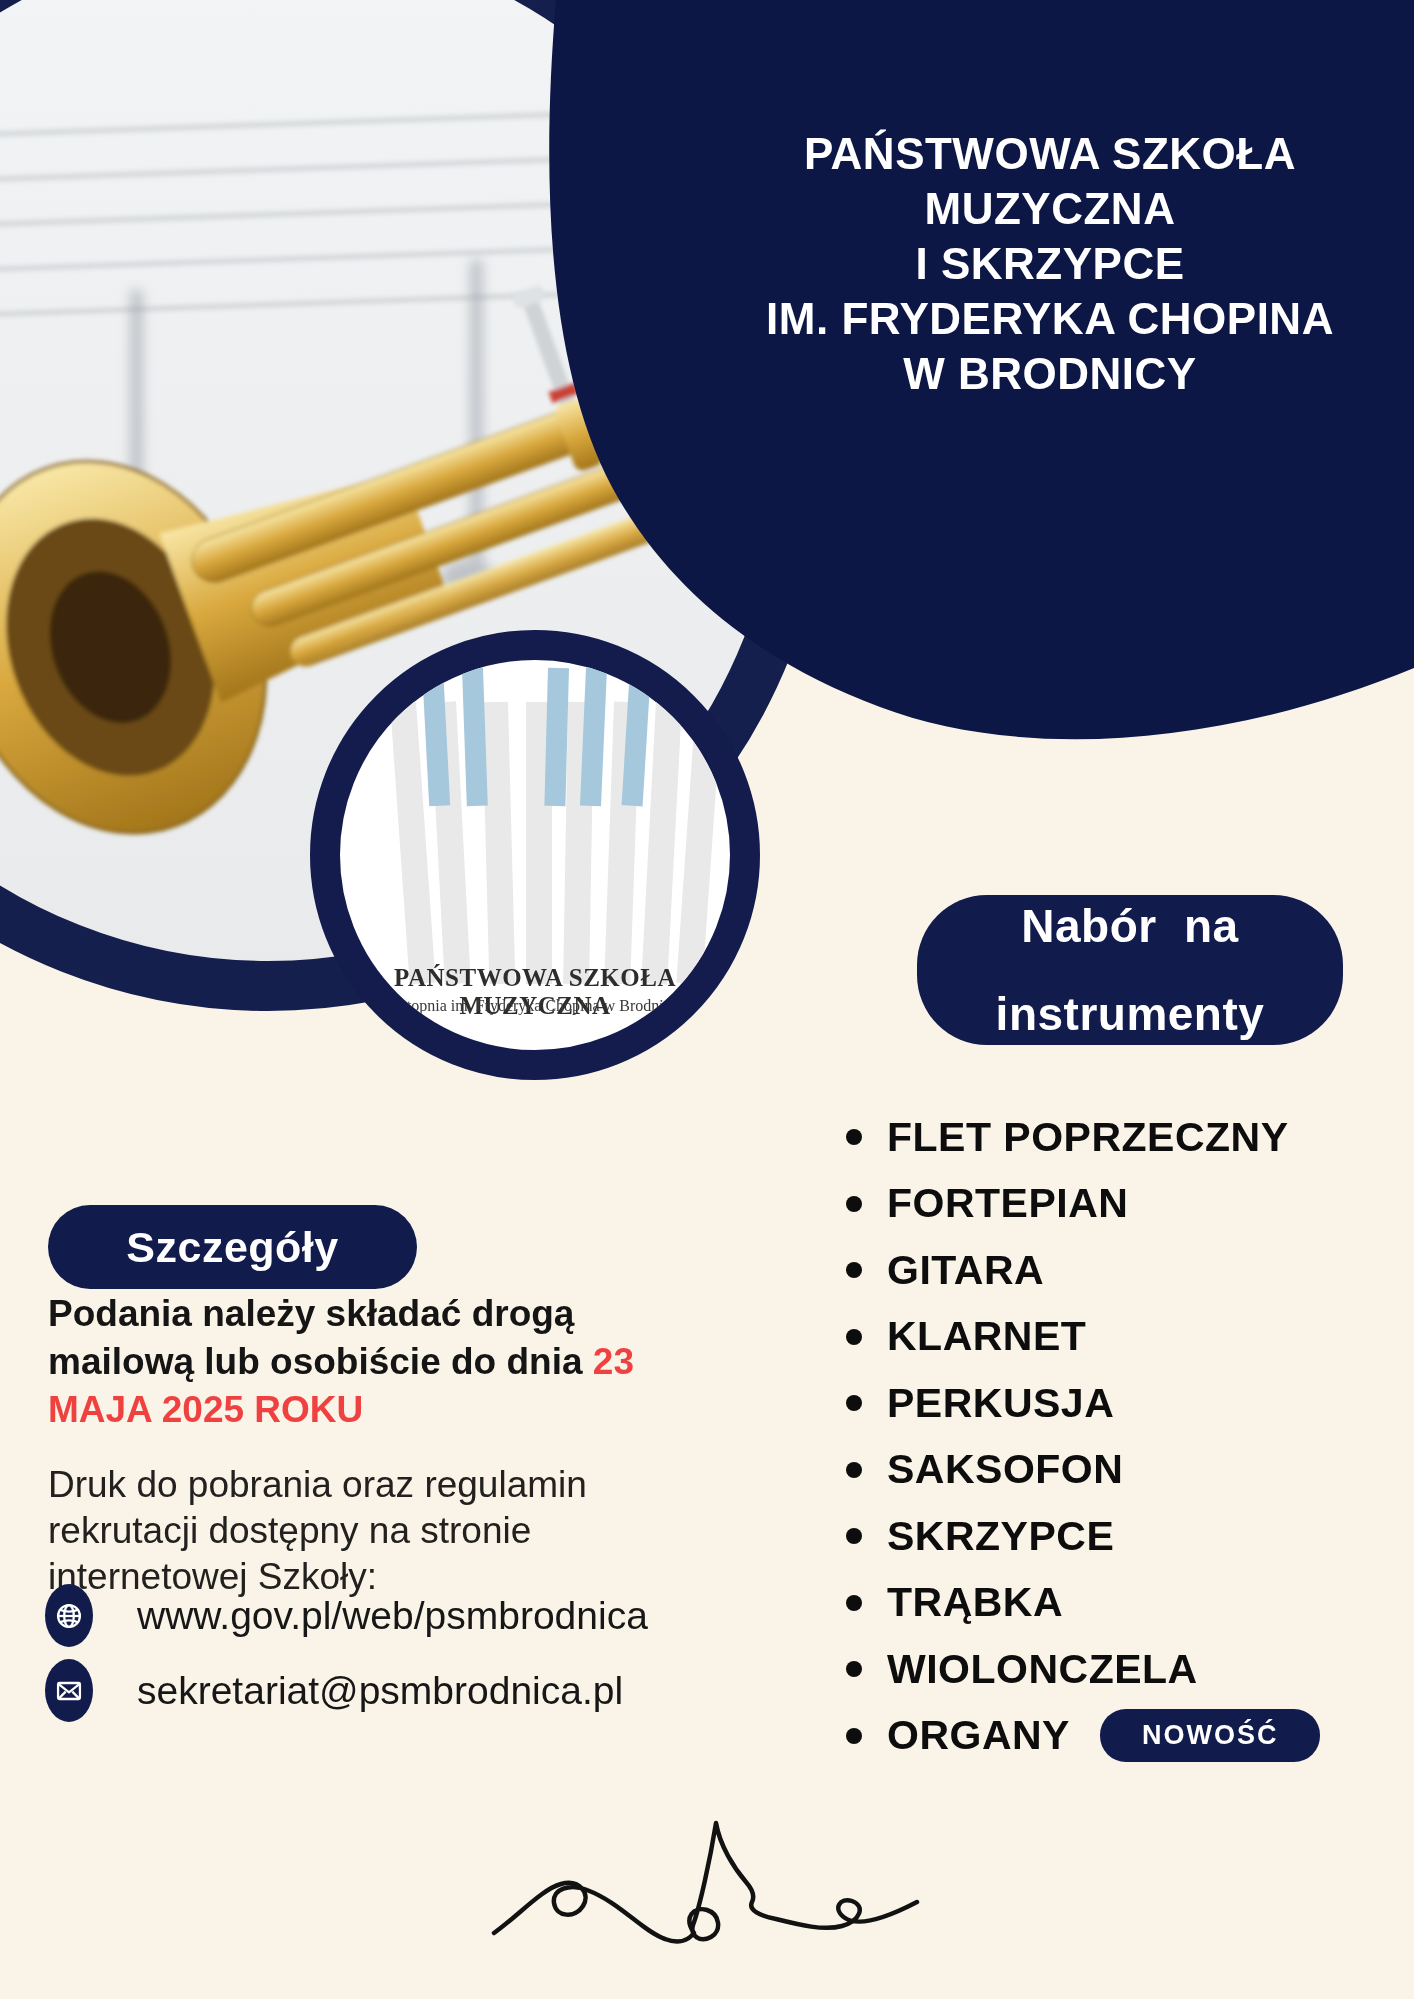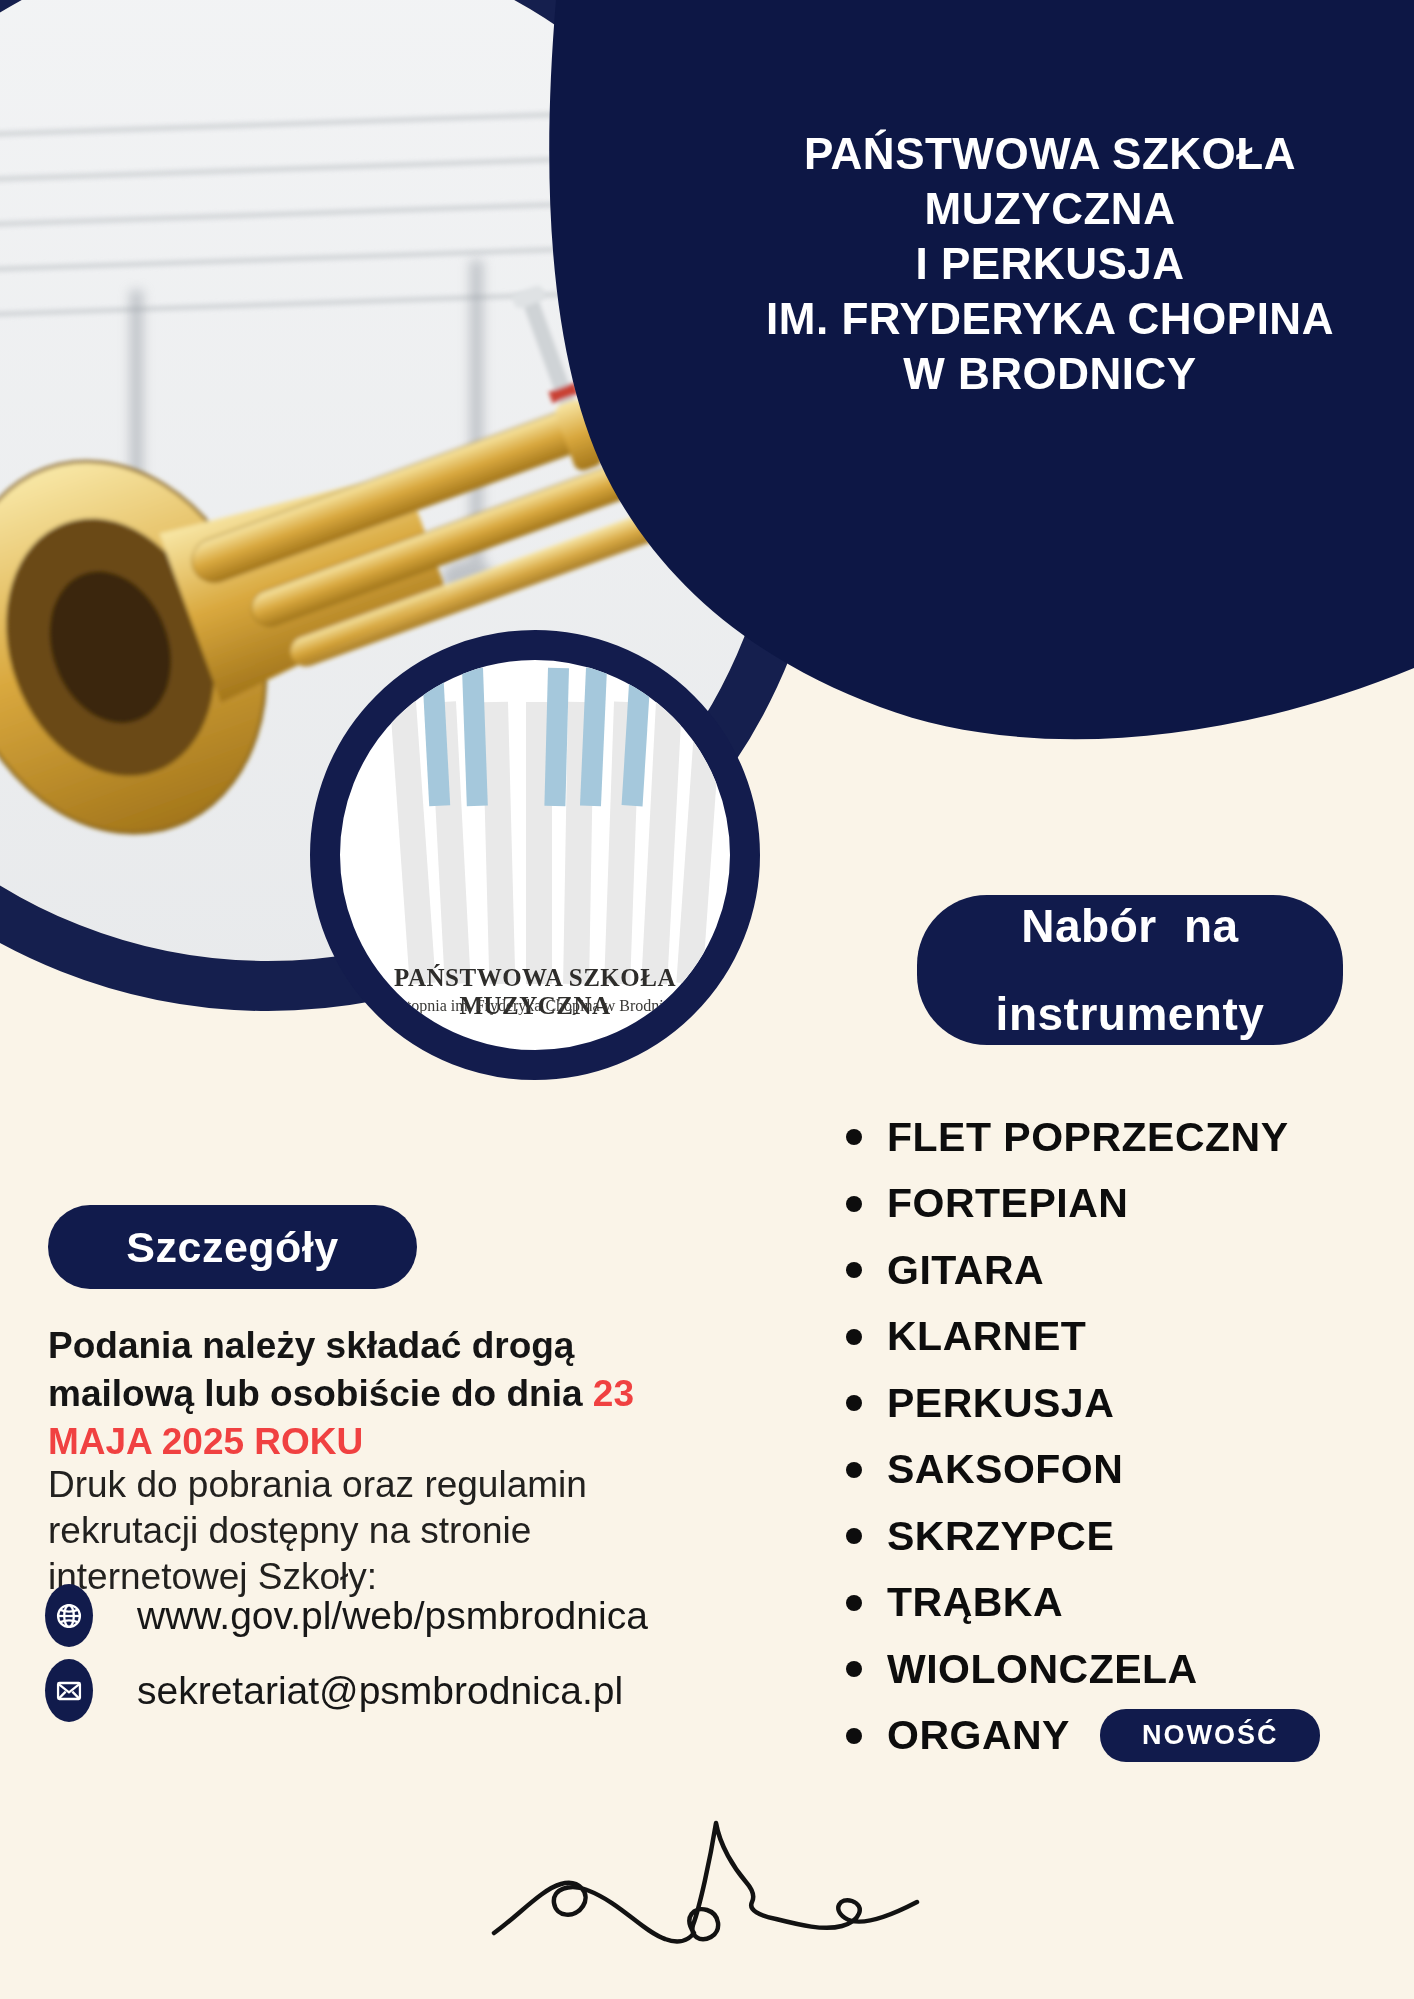--- a/index.html
+++ b/index.html
@@ -32,21 +32,21 @@
   .instrument{display:flex;align-items:center;height:66.5px;white-space:nowrap;}
   .instrument .dot{width:16px;height:16px;border-radius:50%;background:#0d0d0d;margin-right:25px;flex:0 0 auto;}
   .instrument .ilabel{font-size:41px;font-weight:bold;color:#0d0d0d;letter-spacing:.5px;}
   .badge{margin-left:30px;background:#111b4c;color:#fff;font-weight:bold;font-size:27px;letter-spacing:2px;
     padding:11px 42px;border-radius:26px;display:inline-block;}
 
   
   .details-pill{position:absolute;left:48px;top:1205px;width:369px;height:84px;z-index:3;
     background:#111b4c;border-radius:42px;display:flex;justify-content:center;align-items:center;}
   .details-pill .line{color:#fff;font-weight:bold;font-size:43px;letter-spacing:.5px;}
-  .para1{position:absolute;left:48px;top:1322px;width:648px;z-index:3;
+  .para1{position:absolute;left:48px;top:1290px;width:648px;z-index:3;
     font-size:37px;line-height:48px;font-weight:bold;color:#151515;}
   .para1 .highlight{color:#f04141;}
   .para2{position:absolute;left:48px;top:1462px;width:648px;z-index:3;
     font-size:37px;line-height:46px;font-weight:normal;color:#22211f;}
   .contact-row{position:absolute;left:45px;z-index:3;display:flex;align-items:center;}
   .contact-row.r1{top:1584px;}
   .contact-row.r2{top:1659px;}
   .contact-icon{width:48px;height:63px;border-radius:50%;background:#111b4c;flex:0 0 auto;
     display:flex;justify-content:center;align-items:center;margin-right:44px;}
   .contact-text{font-size:39px;color:#171717;}
@@ -140,21 +140,21 @@
              C 683 1917 694 1906 707 1910 C 720 1914 722 1931 711 1937
              C 700 1943 690 1936 693 1925 C 700 1906 710 1860 716 1823
              C 720 1846 734 1868 746 1882 C 753 1890 755 1896 752 1902
              C 748 1910 760 1916 776 1919 C 800 1925 824 1931 842 1926
              C 860 1921 866 1906 852 1901 C 840 1897 832 1909 845 1918
              C 860 1928 892 1915 917 1902" fill="none" stroke="#121212" stroke-width="4.5" stroke-linecap="round" stroke-linejoin="round"></path>
   </svg>
 
   <div class="school-name">
     <div>PAŃSTWOWA SZKOŁA MUZYCZNA</div>
-    <div>I PERKUSJA</div>
+    <div>I SKRZYPCE</div>
     <div>IM. FRYDERYKA CHOPINA</div>
     <div>W BRODNICY</div>
   </div>
 
 
   <div class="logo-circle">
     <div class="logo-keys">
       <span class="wkey" style="left:50px;transform:rotate(-4deg)"></span>
       <span class="wkey" style="left:90px;transform:rotate(-3deg)"></span>
       <span class="wkey" style="left:142px;transform:rotate(-1.5deg)"></span>

